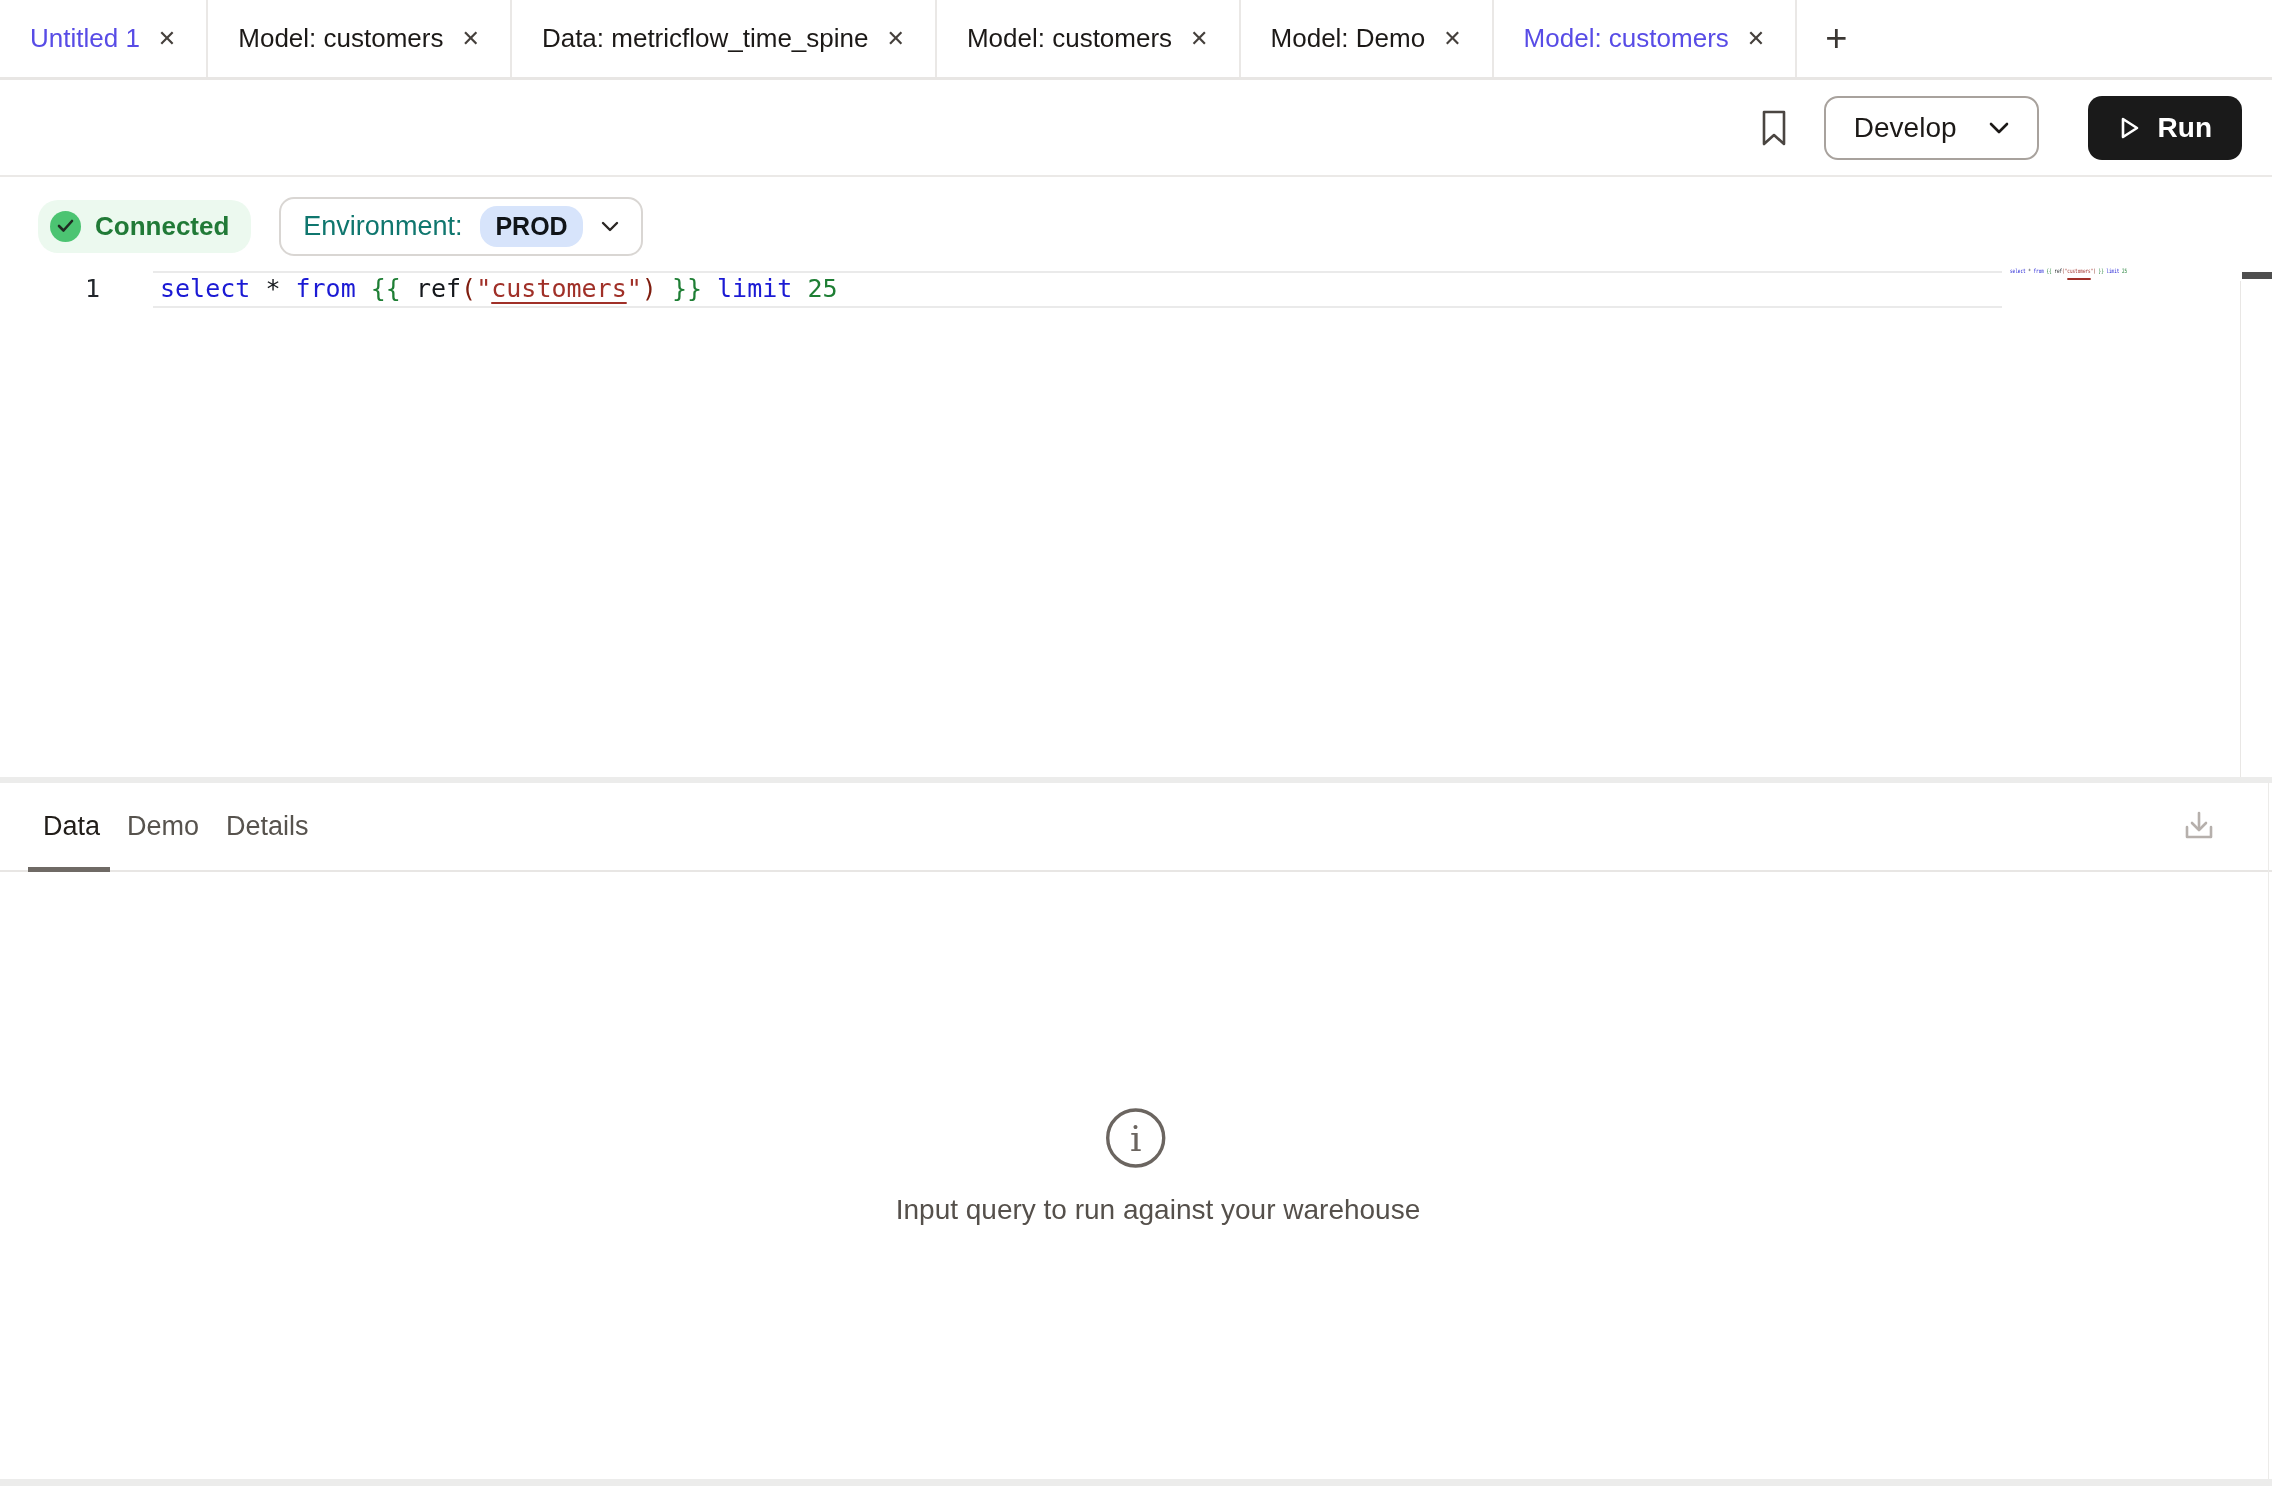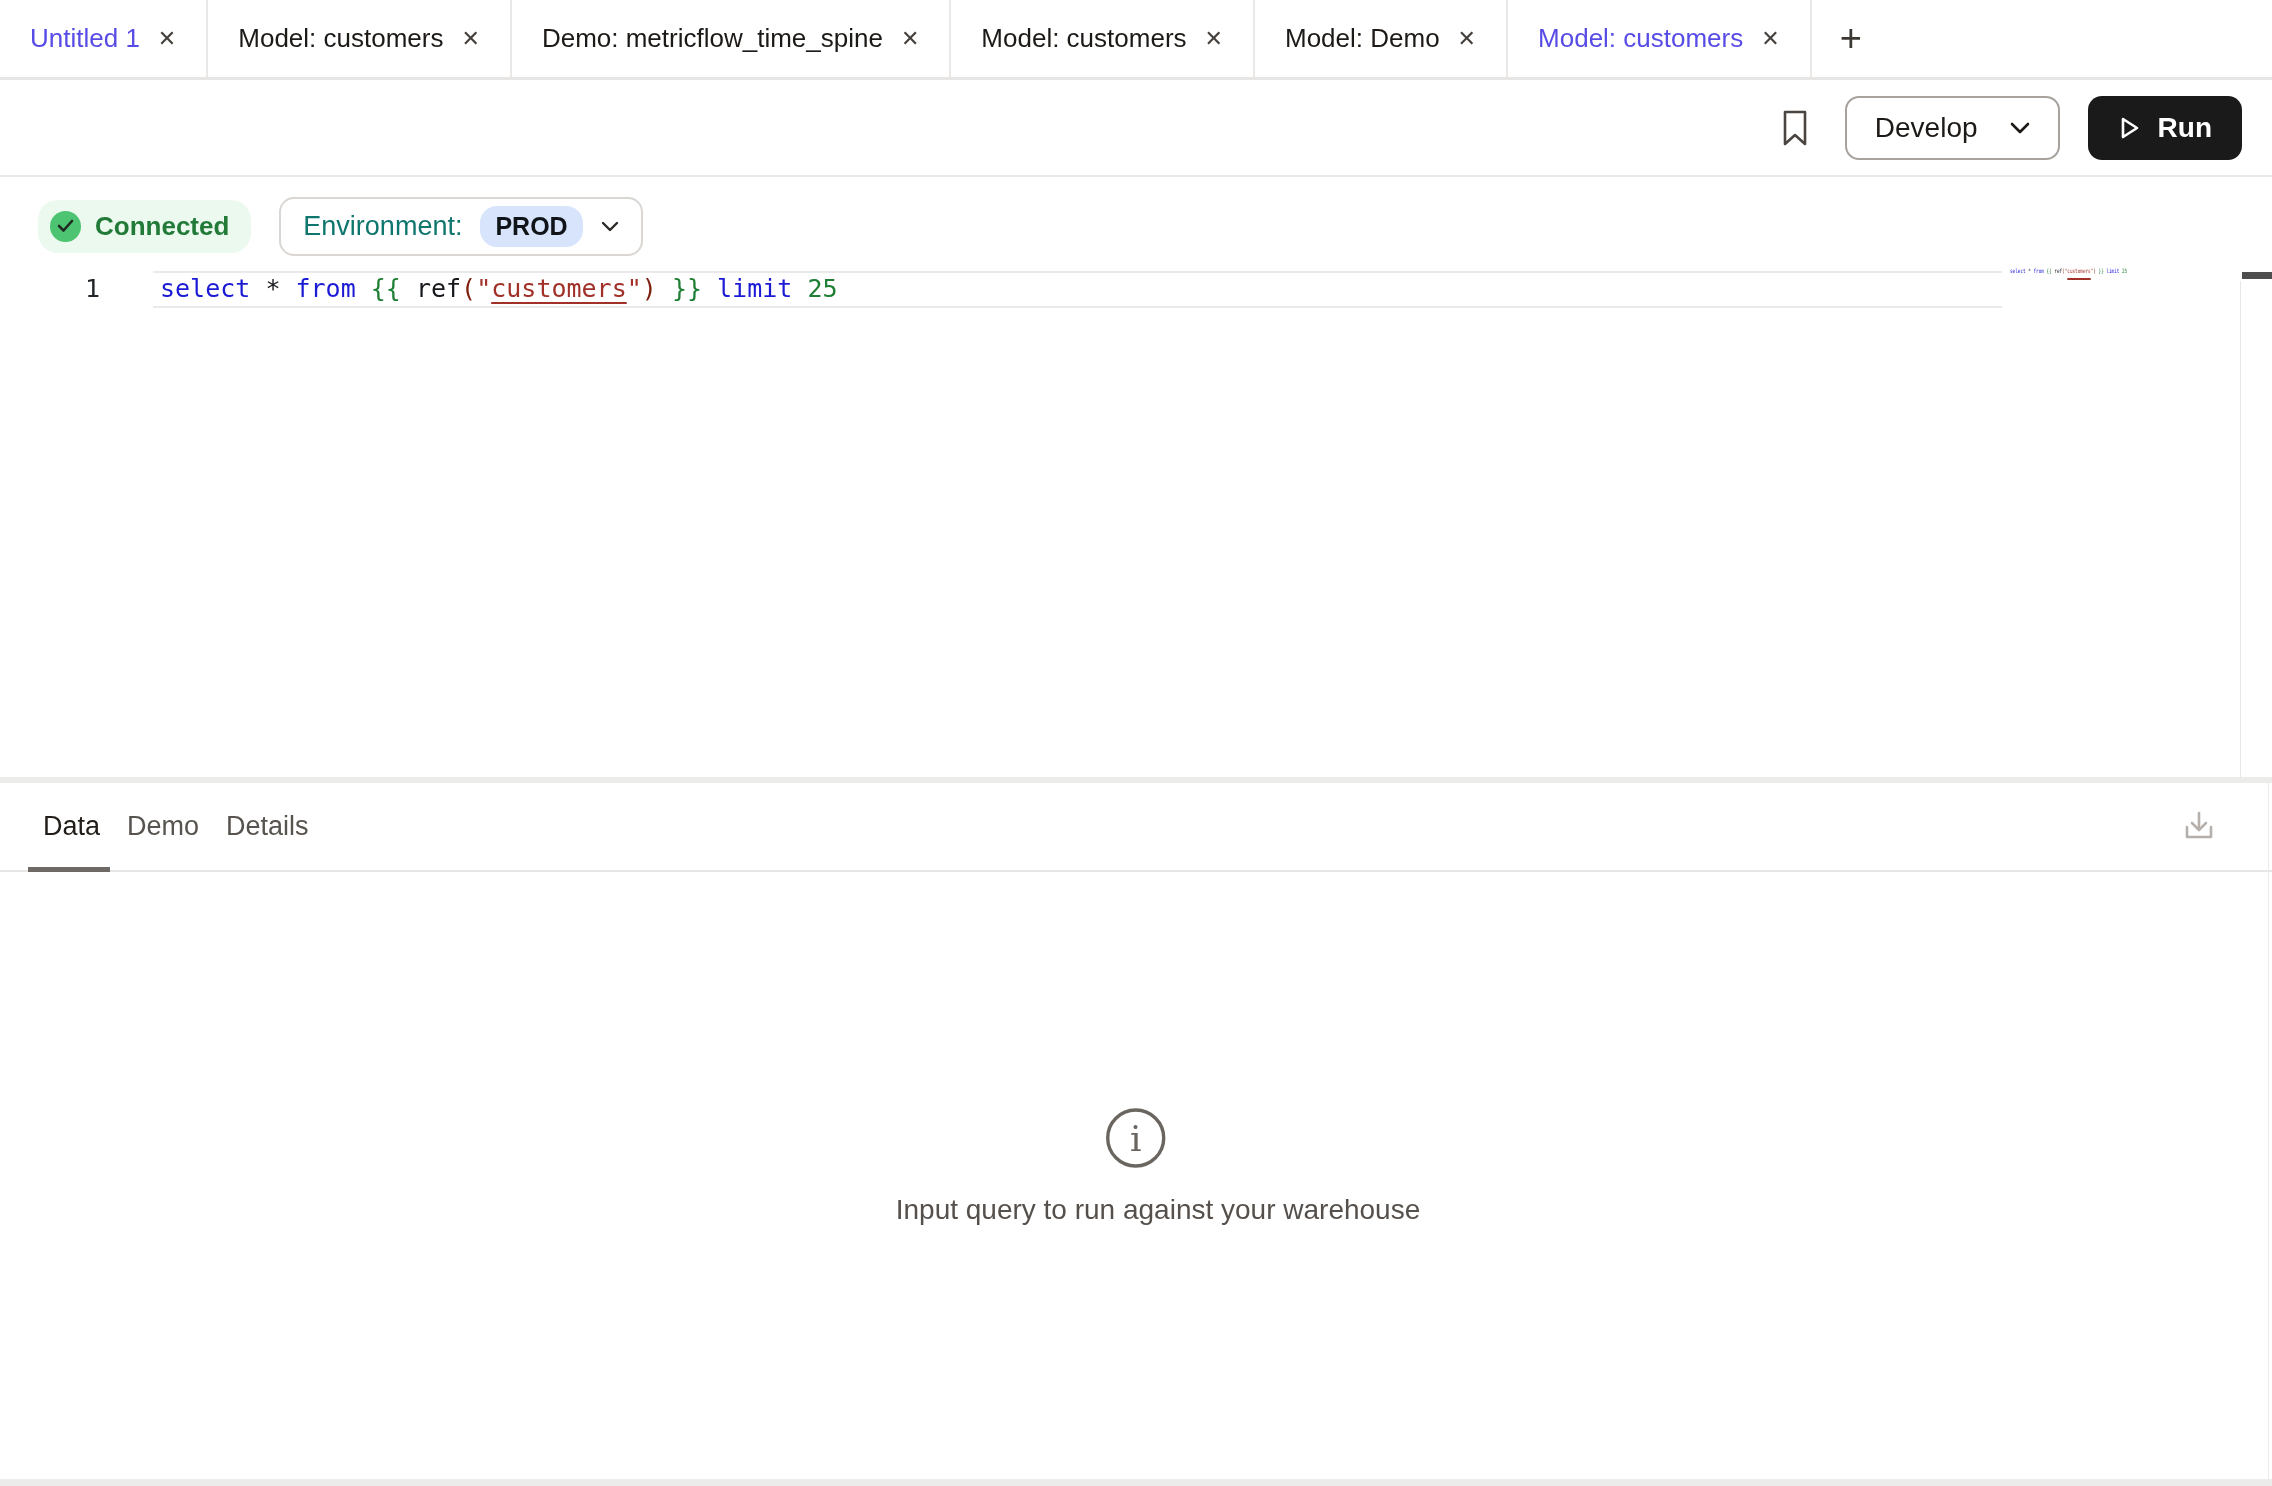--- a/index.html
+++ b/index.html
@@ -12,21 +12,21 @@
   .tab { display:flex; align-items:center; gap:18px; padding:12px 30px; border-right:2px solid #eae8e6;
          font-size:26px; color:var(--tab-text); cursor:pointer; white-space:nowrap; }
   .tab.hl .tab-label { color:var(--accent-purple); }
   .tab-close { font-size:22px; color:#45403c; font-weight:300; line-height:1; }
   .newtab { display:flex; align-items:center; padding:0 28px; font-size:38px; font-weight:300; color:#3b3733; cursor:pointer; }
 
   
   .toolbar { height:97px; border-bottom:2px solid #ebe9e7; display:flex; align-items:center; justify-content:flex-end; gap:28px; padding-right:30px; background:#fff; }
   .bookmark-btn { display:flex; align-items:center; justify-content:center; width:44px; height:60px; cursor:pointer; }
   .btn-develop { display:flex; align-items:center; gap:32px; height:64px; padding:0 28px; border:2px solid #a8a29d; border-radius:14px; background:#fff; font-size:28px; font-weight:500; color:#1c1917; cursor:pointer; }
-  .btn-run { display:flex; align-items:center; gap:16px; height:64px; padding:0 30px; border:none; border-radius:14px; background:var(--run-bg); color:#fff; font-size:28px; font-weight:600; cursor:pointer; }
+  .btn-run { display:flex; align-items:center; gap:16px; height:64px; padding:0 30px; border:none; border-radius:14px; background:var(--run-bg); color:#fff; font-size:28px; font-weight:600; cursor:pointer;margin-left:21px; }
 
   
   .workspace { position:relative; height:600px; background:#fff; }
   .statusrow { position:absolute; top:18px; left:38px; display:flex; align-items:center; gap:28px; height:62px; }
   .badge-connected { display:flex; align-items:center; gap:14px; height:53px; padding:0 22px 0 12px; background:var(--connected-bg); border-radius:20px; }
   .conn-dot { width:31px; height:31px; border-radius:50%; background:var(--connected-dot); display:flex; align-items:center; justify-content:center; }
   .badge-connected .lbl { font-size:26px; font-weight:600; color:var(--connected-text); }
   .env-select { display:flex; align-items:center; gap:18px; height:59px; padding:0 22px; background:#fff; border:2px solid #d9d6d3; border-radius:15px; cursor:pointer; }
   .env-select .lbl { font-size:27px; font-weight:500; color:#0f766e; }
   .env-pill { background:var(--prod-pill-bg); color:#101418; font-size:25px; font-weight:600; padding:6px 15px; border-radius:17px; }
@@ -70,21 +70,21 @@
     <div id="tabs-container" style="display:flex;">
         <div class="tab hl">
           <span class="tab-label">Untitled 1</span>
           <span class="tab-close">✕</span>
         </div>
         <div class="tab">
           <span class="tab-label">Model: customers</span>
           <span class="tab-close">✕</span>
         </div>
         <div class="tab">
-          <span class="tab-label">Demo: metricflow_time_spine</span>
+          <span class="tab-label">Data: metricflow_time_spine</span>
           <span class="tab-close">✕</span>
         </div>
         <div class="tab">
           <span class="tab-label">Model: customers</span>
           <span class="tab-close">✕</span>
         </div>
         <div class="tab">
           <span class="tab-label">Model: Demo</span>
           <span class="tab-close">✕</span>
         </div>

